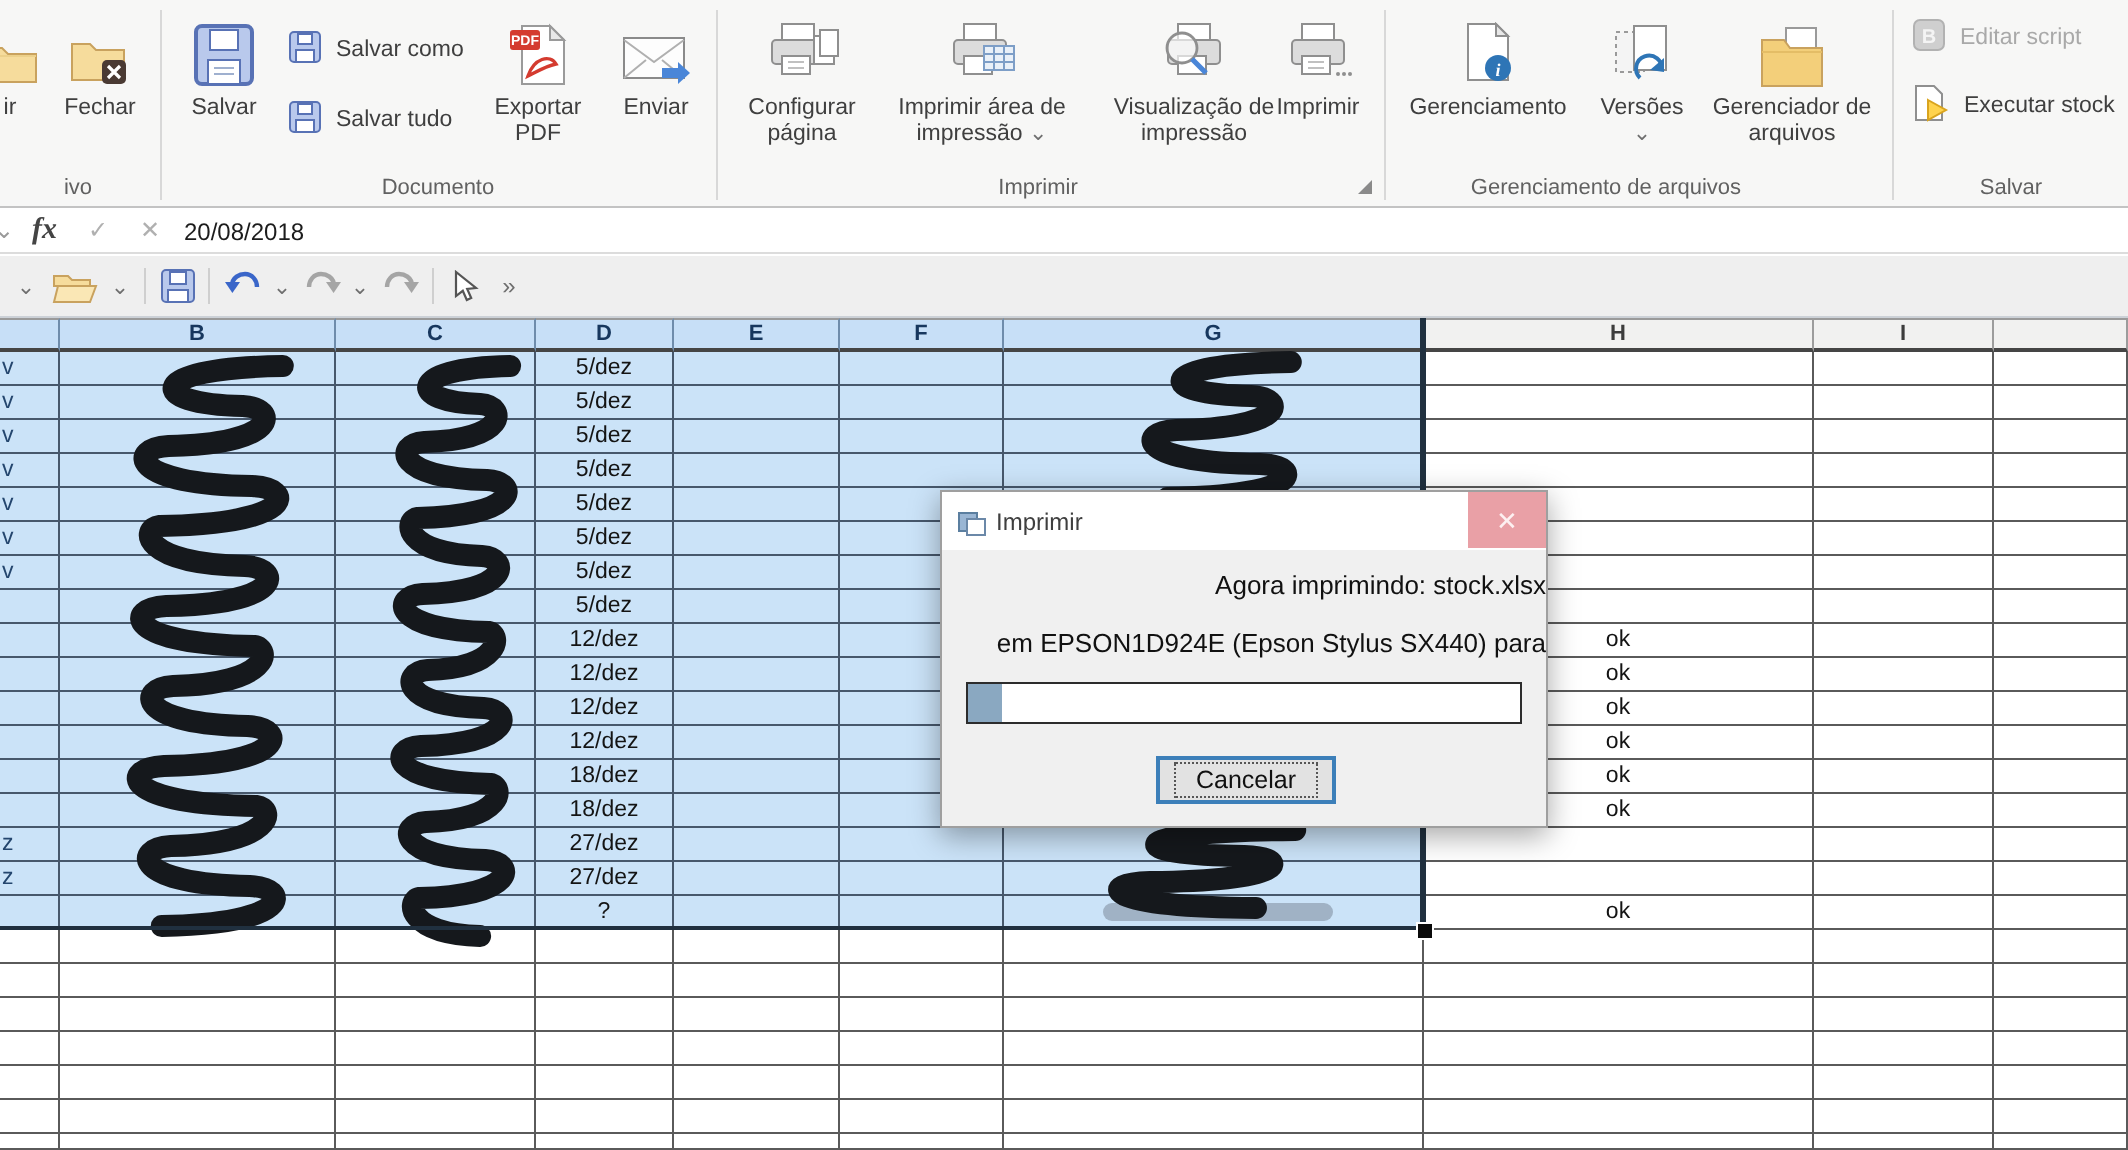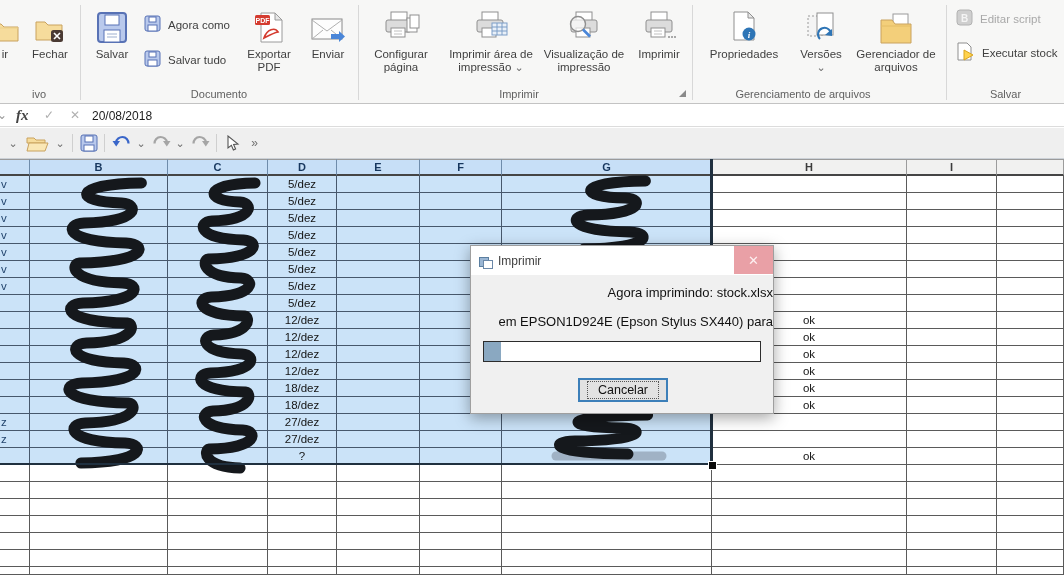--- a/index.html
+++ b/index.html
@@ -101,21 +101,21 @@
       <span class="lb">Fechar</span>
     </div>
     <div class="smallbtn" style="left:144px;top:15px">
       <span>
         <svg width="17" height="17" viewBox="0 0 17 17">
             <rect x="1" y="1" width="15" height="15" rx="2" fill="#b9c9ec" stroke="#5872b5"></rect>
             <rect x="5" y="2" width="7" height="5" fill="#fff" stroke="#5872b5"></rect>
             <rect x="4" y="10" width="9" height="6" fill="#fff" stroke="#5872b5"></rect>
           </svg>
       </span>
-      <span>Agora como</span>
+      <span>Salvar como</span>
     </div>
     <div class="smallbtn" style="left:144px;top:50px">
       <span>
         <svg width="17" height="17" viewBox="0 0 17 17">
             <rect x="1" y="1" width="15" height="15" rx="2" fill="#b9c9ec" stroke="#5872b5"></rect>
             <rect x="5" y="2" width="7" height="5" fill="#fff" stroke="#5872b5"></rect>
             <rect x="4" y="10" width="9" height="6" fill="#fff" stroke="#5872b5"></rect>
           </svg>
       </span>
       <span>Salvar tudo</span>
@@ -162,21 +162,21 @@
         <svg width="36" height="34" viewBox="0 0 36 34">
             <rect x="9" y="2" width="16" height="9" fill="#fff" stroke="#8f8f8f"></rect>
             <rect x="4" y="10" width="26" height="12" rx="2" fill="#dcdcdc" stroke="#8f8f8f"></rect>
             <rect x="9" y="18" width="14" height="9" fill="#fff" stroke="#8f8f8f"></rect>
             <rect x="19" y="13" width="15" height="12" fill="#e9f0f8" stroke="#7d9ec7"></rect>
             <path d="M19 17 h15 M19 21 h15 M24 13 v12 M29 13 v12" stroke="#7d9ec7" fill="none"></path>
           </svg>
       </span>
       <span class="lb"><span>Imprimir área de impressão</span> <span class="chev">⌄</span></span>
     </div>
-    <div class="rb" style="left:541px;width:86px">
+    <div class="rb" style="left:554px;width:86px">
       <span class="ic">
         <svg width="36" height="34" viewBox="0 0 36 34">
             <rect x="10" y="2" width="16" height="9" fill="#fff" stroke="#8f8f8f"></rect>
             <rect x="5" y="10" width="26" height="12" rx="2" fill="#dcdcdc" stroke="#8f8f8f"></rect>
             <rect x="10" y="18" width="14" height="9" fill="#fff" stroke="#8f8f8f"></rect>
             <circle cx="12" cy="14" r="7.5" fill="rgba(255,255,255,.65)" stroke="#8f8f8f" stroke-width="1.4"></circle>
             <path d="M17 19.5 l7 7" stroke="#4a86d8" stroke-width="2.6"></path>
           </svg>
       </span>
       <span class="lb">Visualização de impressão</span>
@@ -199,21 +199,21 @@
 
     <div class="rb" style="left:698px;width:92px">
       <span class="ic">
         <svg width="28" height="33" viewBox="0 0 28 33">
             <path d="M4 1 h14 l6 6 v22 h-20 z" fill="#fff" stroke="#8f8f8f"></path>
             <path d="M18 1 l6 6 h-6 z" fill="#e8e8e8" stroke="#8f8f8f"></path>
             <circle cx="19" cy="23" r="6.5" fill="#2e75b6"></circle>
             <text x="19" y="27" font-size="9" font-style="italic" font-weight="bold" fill="#fff" text-anchor="middle" font-family="Liberation Serif,serif">i</text>
           </svg>
       </span>
-      <span class="lb">Propriedades</span>
+      <span class="lb">Gerenciamento</span>
     </div>
     <div class="rb" style="left:794px;width:54px">
       <span class="ic">
         <svg width="31" height="33" viewBox="0 0 31 33">
             <rect x="2" y="5" width="14" height="20" fill="#f4f4f4" stroke="#9a9a9a" stroke-dasharray="2 2"></rect>
             <rect x="11" y="2" width="16" height="22" fill="#fff" stroke="#8f8f8f"></rect>
             <path d="M14 28 a6.5 6.5 0 1 1 11 -4" fill="none" stroke="#2e75b6" stroke-width="2"></path>
             <path d="M26 18 l0 7 l-7 -1 z" fill="#2e75b6"></path>
           </svg>
       </span>

